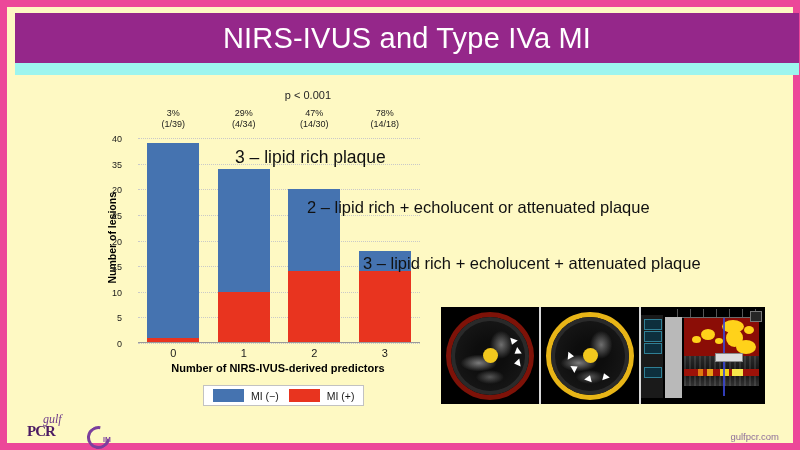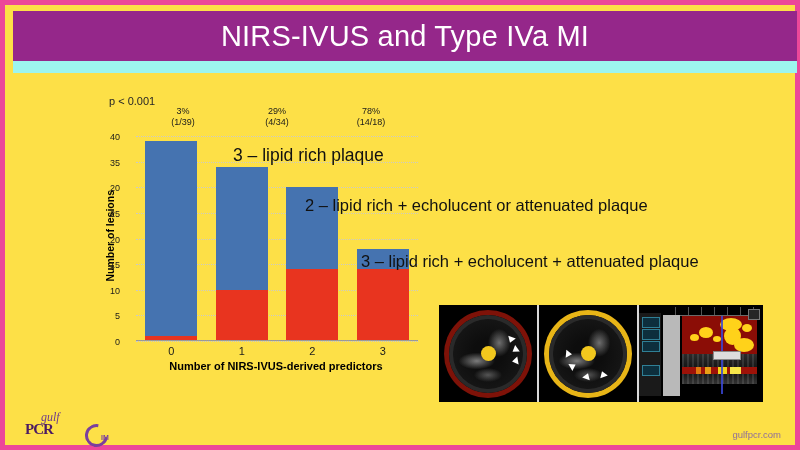--- a/index.html
+++ b/index.html
@@ -3,38 +3,38 @@
 <meta charset="utf-8">
 <style>
   html,body{margin:0;padding:0;}
   body{
     width:800px;height:450px;
     background:#ffffff;
     font-family:"Liberation Sans", sans-serif;
     overflow:hidden;
     position:relative;
   }
-  .slide{position:absolute;inset:0;background:#fde047;border:5px solid #ec4899;box-sizing:border-box;}
+  .slide{position:absolute;inset:0;background:#fef9c3;border:7px solid #ec4899;box-sizing:border-box;}
 
   
   .header-bar{
     position:absolute;left:8px;top:6px;width:784px;height:50px;
     background:#95278A;
     display:flex;align-items:center;justify-content:center;
   }
   .header-title{
     color:#ffffff;font-size:29px;font-weight:400;letter-spacing:.2px;
     font-family:"Liberation Sans", sans-serif;white-space:nowrap;
   }
   .cyan-strip{
     position:absolute;left:8px;top:56px;width:784px;height:12px;
     background:#9DF5EE;
   }
   .pvalue{
-    position:absolute;left:104px;top:90px;width:220px;text-align:left;
+    position:absolute;left:104px;top:82px;width:220px;text-align:right;
     font-size:11px;color:#262626;
   }
   .pct-row{position:absolute;left:131px;top:101px;width:282px;display:flex;}
   .pct-cell{flex:1;text-align:center;font-size:9px;color:#1a1a1a;line-height:11px;}
 
   .plot{
     position:absolute;left:131px;top:131px;width:282px;height:205px;
   }
   .gridline{
     position:absolute;left:0;width:100%;height:0;
@@ -172,20 +172,24 @@
   <div class="pct-row">
     <div class="pct-cell">
       <div>3%</div>
       <div>(1/39)</div>
     </div>
     <div class="pct-cell">
       <div>29%</div>
       <div>(4/34)</div>
     </div>
     <div class="pct-cell">
+      <div>47%</div>
+      <div>(14/30)</div>
+    </div>
+    <div class="pct-cell">
       <div>78%</div>
       <div>(14/18)</div>
     </div>
   </div>
 
   <div class="yaxis-title">Number of lesions</div>
 
   <div class="plot" id="plot">
     <div id="gridlayer">
         <div class="gridline" style="top: 205px;">
@@ -246,20 +250,30 @@
   </div>
 
   <div class="xtick-row" id="xticks">
       <div class="xtick">0</div>
       <div class="xtick">1</div>
       <div class="xtick">2</div>
       <div class="xtick">3</div>
     </div>
   <div class="xaxis-title">Number of NIRS-IVUS-derived predictors</div>
 
+  <div class="legend">
+    <div class="legend-item">
+      <span class="swatch sw-blue"></span>
+      <span class="legend-label">MI (−)</span>
+    </div>
+    <div class="legend-item">
+      <span class="swatch sw-red"></span>
+      <span class="legend-label">MI (+)</span>
+    </div>
+  </div>
 
   <div class="callout c1">3 – lipid rich plaque</div>
   <div class="callout c2">2 – lipid rich + echolucent or attenuated plaque</div>
   <div class="callout c3">3 – lipid rich + echolucent + attenuated plaque</div>
 
   <div class="imaging">
     <div class="ivus">
       <div class="ring"></div>
       <div class="tissue"></div>
       <div class="lumen"></div>

